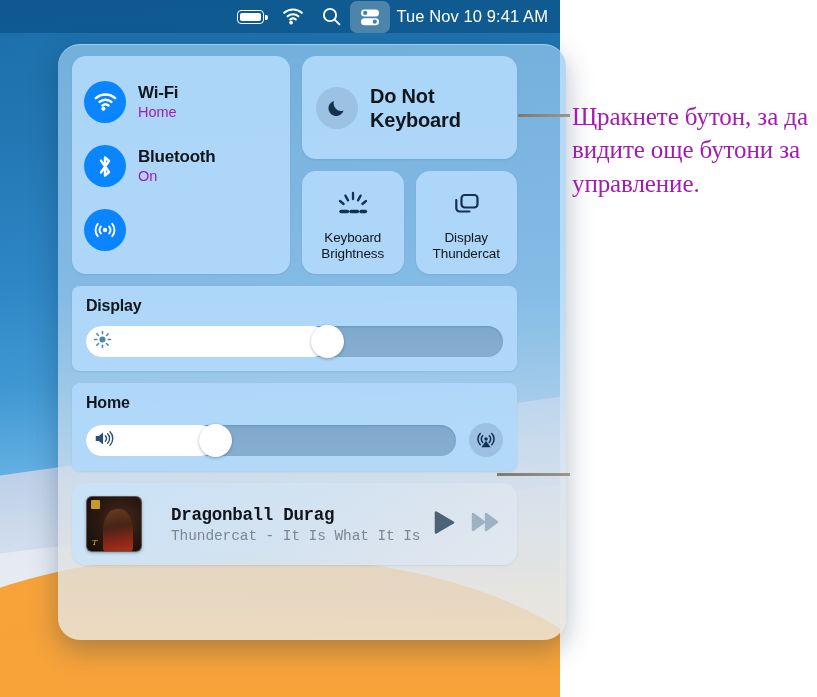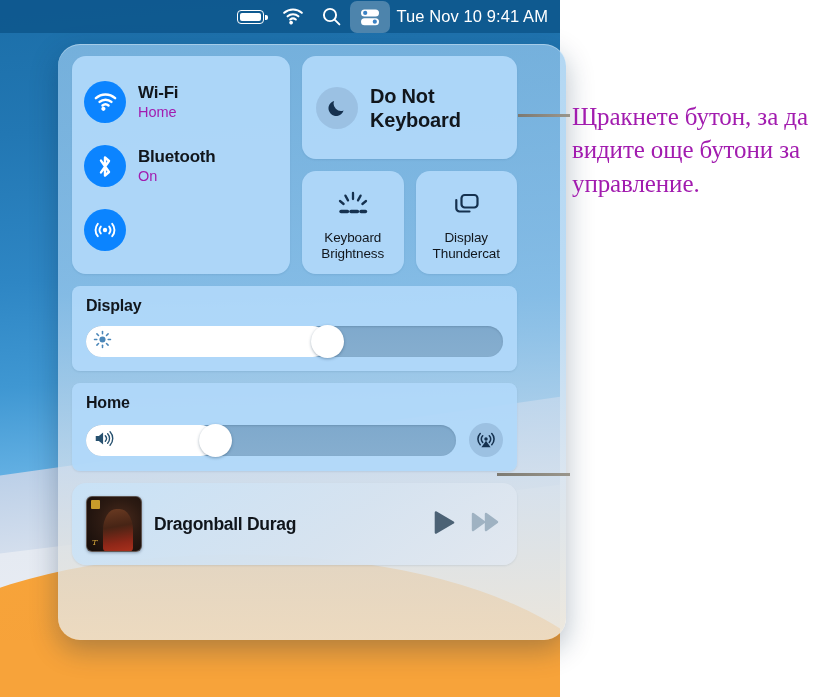--- a/index.html
+++ b/index.html
@@ -161,21 +161,21 @@
   .art-figure {
     position: absolute; left: 30%; top: 22%; width: 56%; height: 78%;
     background: linear-gradient(170deg, #6b3b22 0%, #472415 42%, #8e2718 78%, #a8301c 100%);
     border-radius: 44% 44% 10% 10% / 50% 50% 8% 8%;
   }
   .art-badge { position: absolute; left: 4px; top: 3px; width: 9px; height: 9px; background: #c79b2a; border-radius: 1px; }
   .art-script {
     position: absolute; left: 5px; bottom: 4px; font-size: 8px;
     color: #d7a83a; font-family: "DejaVu Serif", serif; font-style: italic; line-height: 1;
   }
-  #np-text { margin-left: 12px; flex: 1; min-width: 0; }
+  #np-text { margin-left: 29px; flex: 1; min-width: 0; font-family: Liberation Mono, monospace; }
   #np-title { font-size: 17.5px; font-weight: 700; color: #10151b; letter-spacing: -.3px; }
   #np-sub { font-size: 14.5px; color: #7d8793; margin-top: 3px; letter-spacing: -.1px; }
   #np-controls { display: flex; align-items: center; gap: 15px; }
 
   
   .leader {
     position: absolute; height: 2.5px;
     background: linear-gradient(90deg, #7d7a72 0%, #9a968c 100%);
     z-index: 50;
   }
@@ -388,20 +388,21 @@
       </div>
 
       <div class="cc-card pale" id="np-card">
         <div id="album-art">
           <div class="art-figure"></div>
           <div class="art-badge"></div>
           <div class="art-script">T</div>
         </div>
         <div id="np-text">
           <div id="np-title">Dragonball Durag</div>
+          <div id="np-sub">Thundercat - It Is What It Is</div>
         </div>
         <div id="np-controls">
           <span>
             <svg width="23" height="25" viewBox="0 0 23 25">
               <path d="M3 2.5 L20 12.5 L3 22.5 Z" fill="#4c6275" stroke="#4c6275" stroke-width="2.6" stroke-linejoin="round"></path>
             </svg>
           </span>
           <span>
             <svg width="30" height="22" viewBox="0 0 30 22">
               <path d="M2 3 L13 11 L2 19 Z" fill="#9fb2c2" stroke="#9fb2c2" stroke-width="2.4" stroke-linejoin="round"></path>

